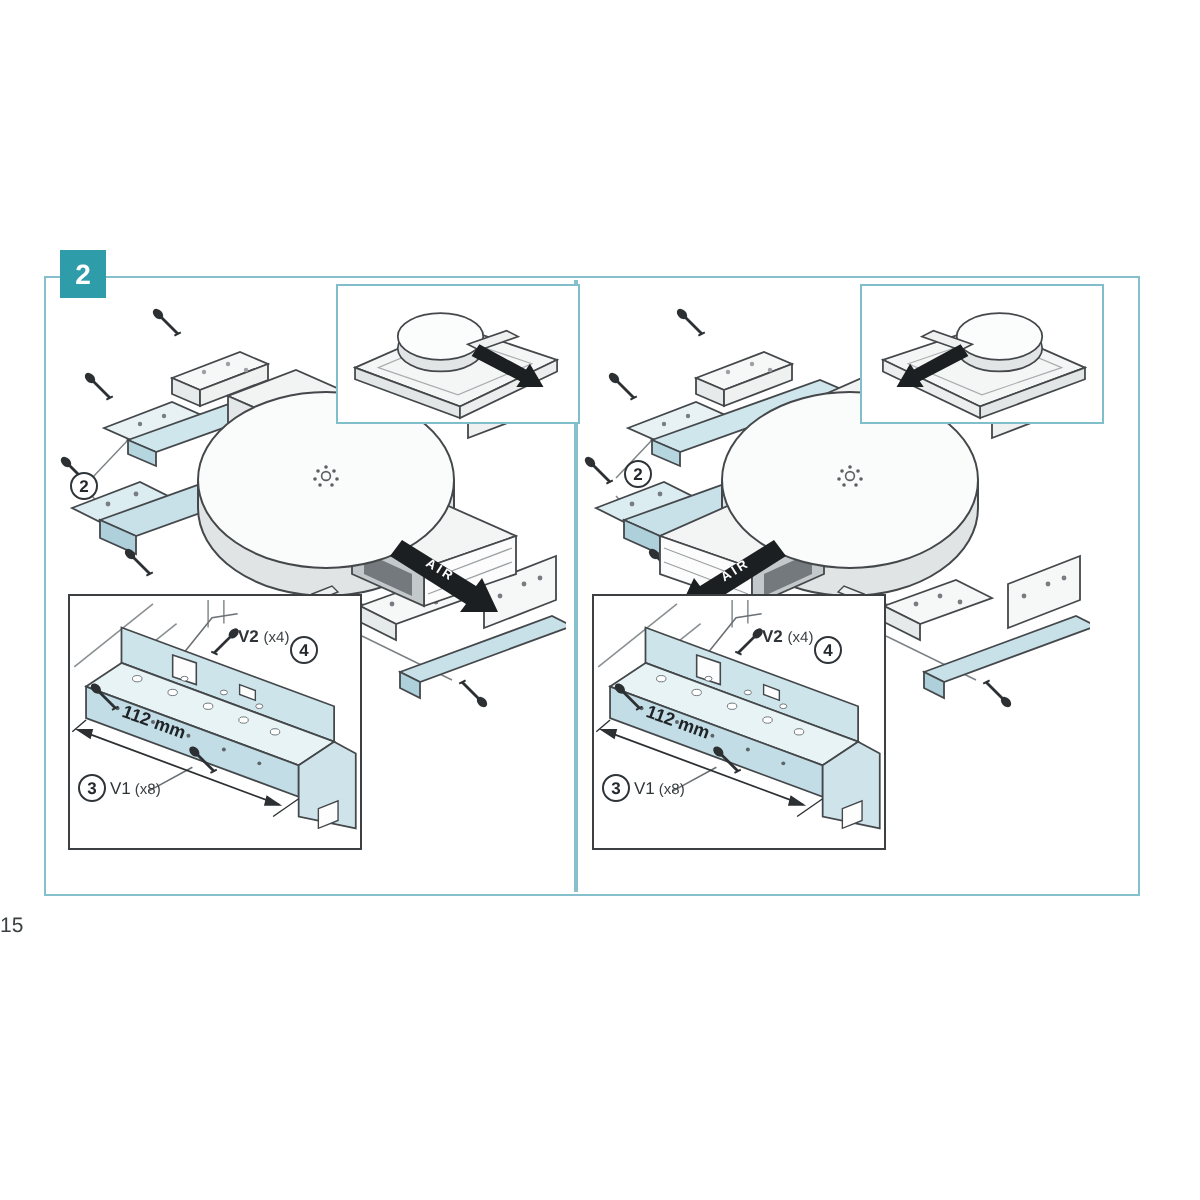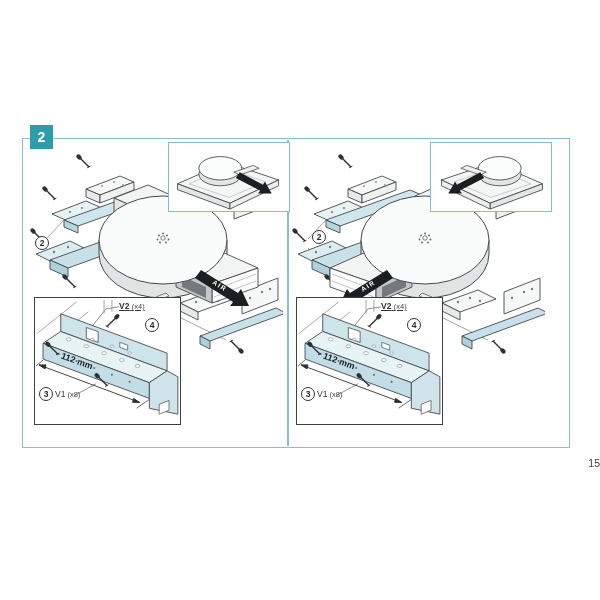--- a/index.html
+++ b/index.html
@@ -39,32 +39,32 @@
     background:#fff;display:flex;align-items:center;justify-content:center;
     font-size:8.5px;font-weight:bold;color:#26292b;z-index:6;box-sizing:border-box;
   }
   .callout--inline{position:static;flex:0 0 auto;}
   .air-label{
     position:absolute;width:36px;text-align:center;color:#fff;font-weight:bold;
     font-size:6.5px;letter-spacing:1.5px;z-index:4;
   }
   .rot-cw{transform:rotate(32deg);}
   .rot-ccw{transform:rotate(-32deg);}
-  .v2-row{position:absolute;left:84px;top:3px;white-space:nowrap;font-size:8.5px;z-index:6;text-decoration:underline;}
+  .v2-row{position:absolute;left:84px;top:15px;white-space:nowrap;font-size:8.5px;z-index:6;}
   .v2-row b{font-weight:bold;}
   .qty{font-weight:normal;font-size:7.5px;color:#3a3f42;}
   .c4{left:110px;top:20px;}
   .dim-label{
     position:absolute;left:10px;top:58px;width:64px;text-align:center;
     font-weight:bold;font-size:9px;color:#202427;transform:rotate(20deg);z-index:6;
   }
   .v1-row{position:absolute;left:4px;top:89px;display:flex;align-items:center;gap:2px;font-size:8.5px;z-index:6;white-space:nowrap;}
   .v1-row b{font-weight:normal;}
   .page-number{
-    position:absolute;left:0;top:457px;width:600px;text-align:right;
+    position:absolute;left:0;top:457px;width:600px;text-align:left;
     font-size:10.5px;color:#3b4043;
   }
 </style>
 </head>
 <body>
 
 <svg class="defs-holder" aria-hidden="true">
   <defs>
     <symbol id="sym-screw" viewBox="0 0 20 20">
       <ellipse cx="5" cy="5" rx="3" ry="2.1" transform="rotate(45 5 5)" fill="#2c3032"></ellipse>

